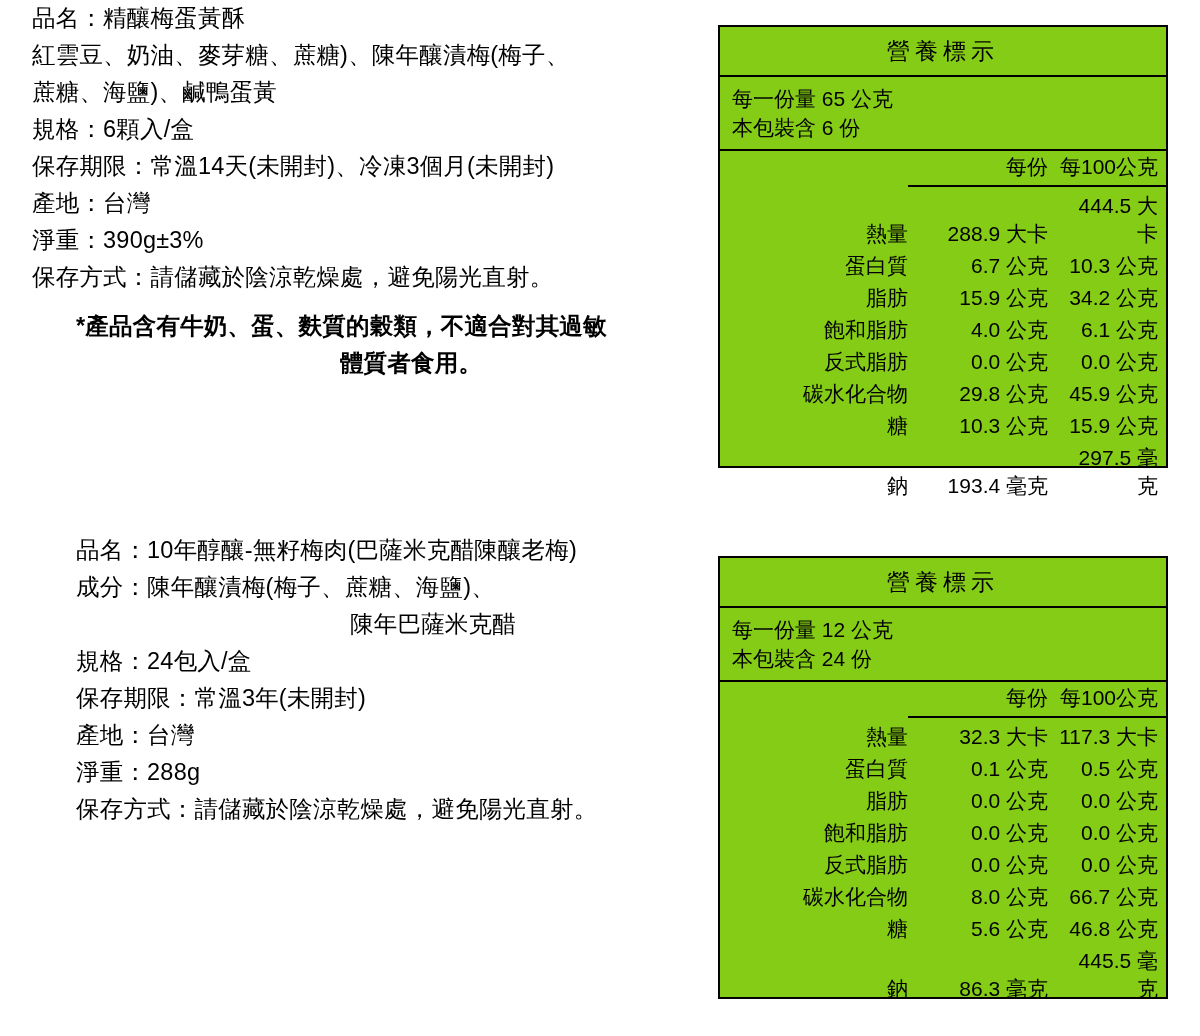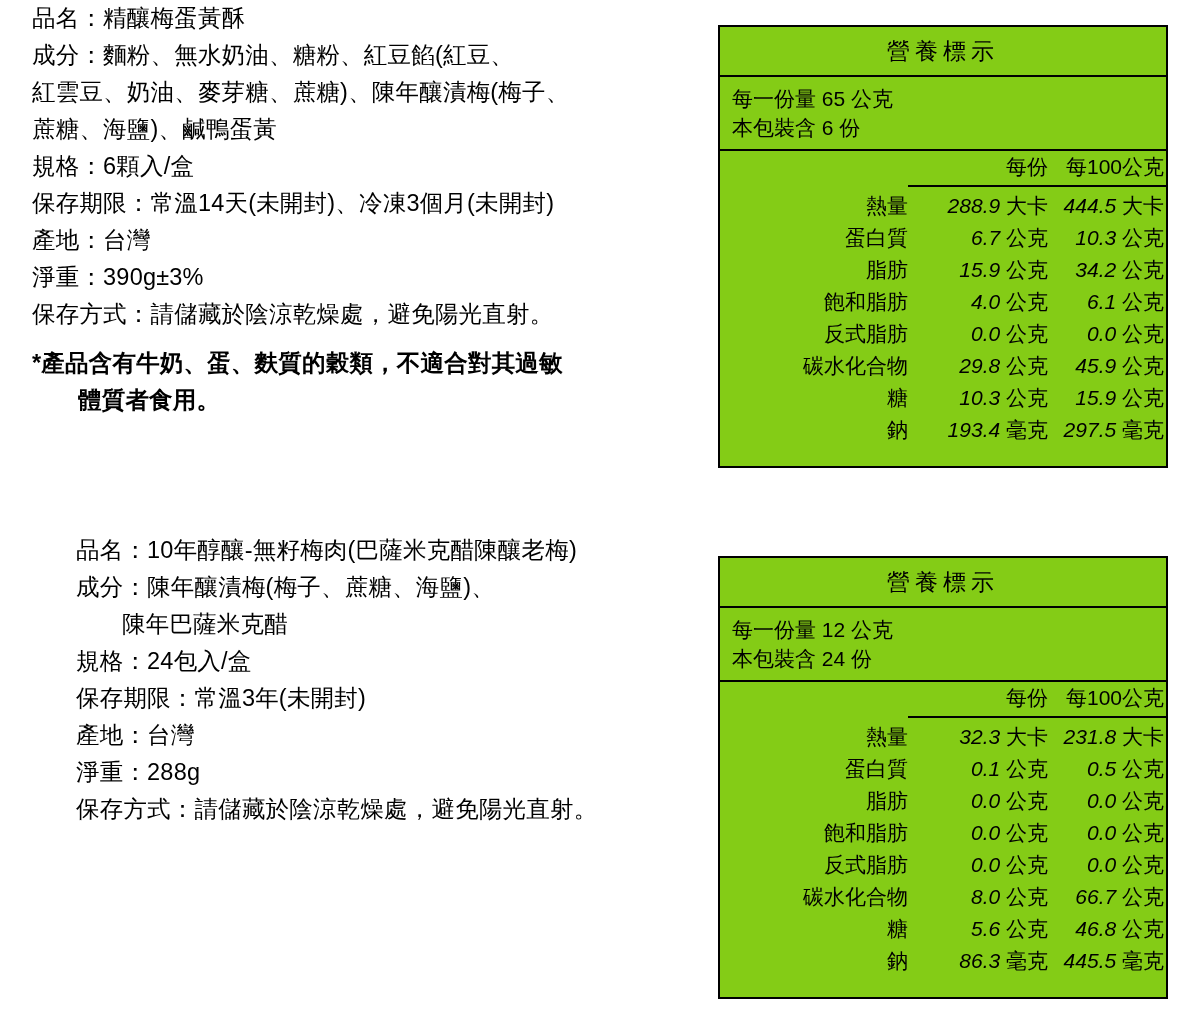--- a/index.html
+++ b/index.html
@@ -40,23 +40,25 @@
     font-size: 23.5px;
     line-height: 37px;
     white-space: pre-wrap;
     letter-spacing: 0.2px;
   }
   .info-line.bold {
     font-weight: bold;
   }
   .info-line.indent {
     padding-left: 46px;
+    text-align: center;
   }
   .warn-block {
     margin-top: 12px;
+    margin-left: 44px;
   }
 
   
   .nutri-wrap {
     position: absolute;
     border: 2px solid #000;
     box-sizing: border-box;
     background: #84cc16;
   }
   #nutri-0 { left: 718px; top: 25px; width: 450px; height: 443px; }
@@ -93,42 +95,41 @@
     padding-left: 12px;
     width: 176px;
   }
   table.nutri th.c-per, table.nutri td.c-per {
     text-align: right;
     padding-right: 10px;
     width: 140px;
   }
   table.nutri th.c-100, table.nutri td.c-100 {
     text-align: right;
-    padding-right: 2px;
+    padding-right: 8px;
   }
   table.nutri tr.head th {
     border-bottom: 2px solid #000;
     padding-bottom: 4px;
   }
   table.nutri tr.head th.c-label { border-bottom: none; }
   table.nutri tr.first-data td { padding-top: 5px; }
   td.c-label.sub { padding-left: 38px; }
 
-  .val { display: inline; font-style: italic; }
+  .val { display: inline; }
   .unit { display: inline; }
 </style>
 </head>
 <body>
 
 <div class="page">
 
   <div class="product" id="product-0">
     <div class="info">
       <div class="info-line">品名：精釀梅蛋黃酥</div>
-      <div class="info-line">成分：麵粉、無水奶油、糖粉、紅豆餡(紅豆、</div>
       <div class="info-line">紅雲豆、奶油、麥芽糖、蔗糖)、陳年釀漬梅(梅子、</div>
       <div class="info-line">蔗糖、海鹽)、鹹鴨蛋黃</div>
       <div class="info-line">規格：6顆入/盒</div>
       <div class="info-line">保存期限：常溫14天(未開封)、冷凍3個月(未開封)</div>
       <div class="info-line">產地：台灣</div>
       <div class="info-line">淨重：390g±3%</div>
       <div class="info-line">保存方式：請儲藏於陰涼乾燥處，避免陽光直射。</div>
       <div class="warn-block">
         <div class="info-line bold">*產品含有牛奶、蛋、麩質的穀類，不適合對其過敏</div>
         <div class="info-line bold indent">體質者食用。</div>
@@ -215,21 +216,21 @@
     <table class="nutri">
       <tbody>
           <tr class="head">
         <th class="c-label"></th>
         <th class="c-per">每份</th>
         <th class="c-100">每100公克</th>
       </tr>
       <tr class="first-data">
         <td class="c-label">熱量</td>
         <td class="c-per"><span class="val">32.3</span> <span class="unit">大卡</span></td>
-        <td class="c-100"><span class="val">231.8</span> <span class="unit">大卡</span></td>
+        <td class="c-100"><span class="val">117.3</span> <span class="unit">大卡</span></td>
       </tr>
       <tr>
         <td class="c-label">蛋白質</td>
         <td class="c-per"><span class="val">0.1</span> <span class="unit">公克</span></td>
         <td class="c-100"><span class="val">0.5</span> <span class="unit">公克</span></td>
       </tr>
       <tr>
         <td class="c-label">脂肪</td>
         <td class="c-per"><span class="val">0.0</span> <span class="unit">公克</span></td>
         <td class="c-100"><span class="val">0.0</span> <span class="unit">公克</span></td>

